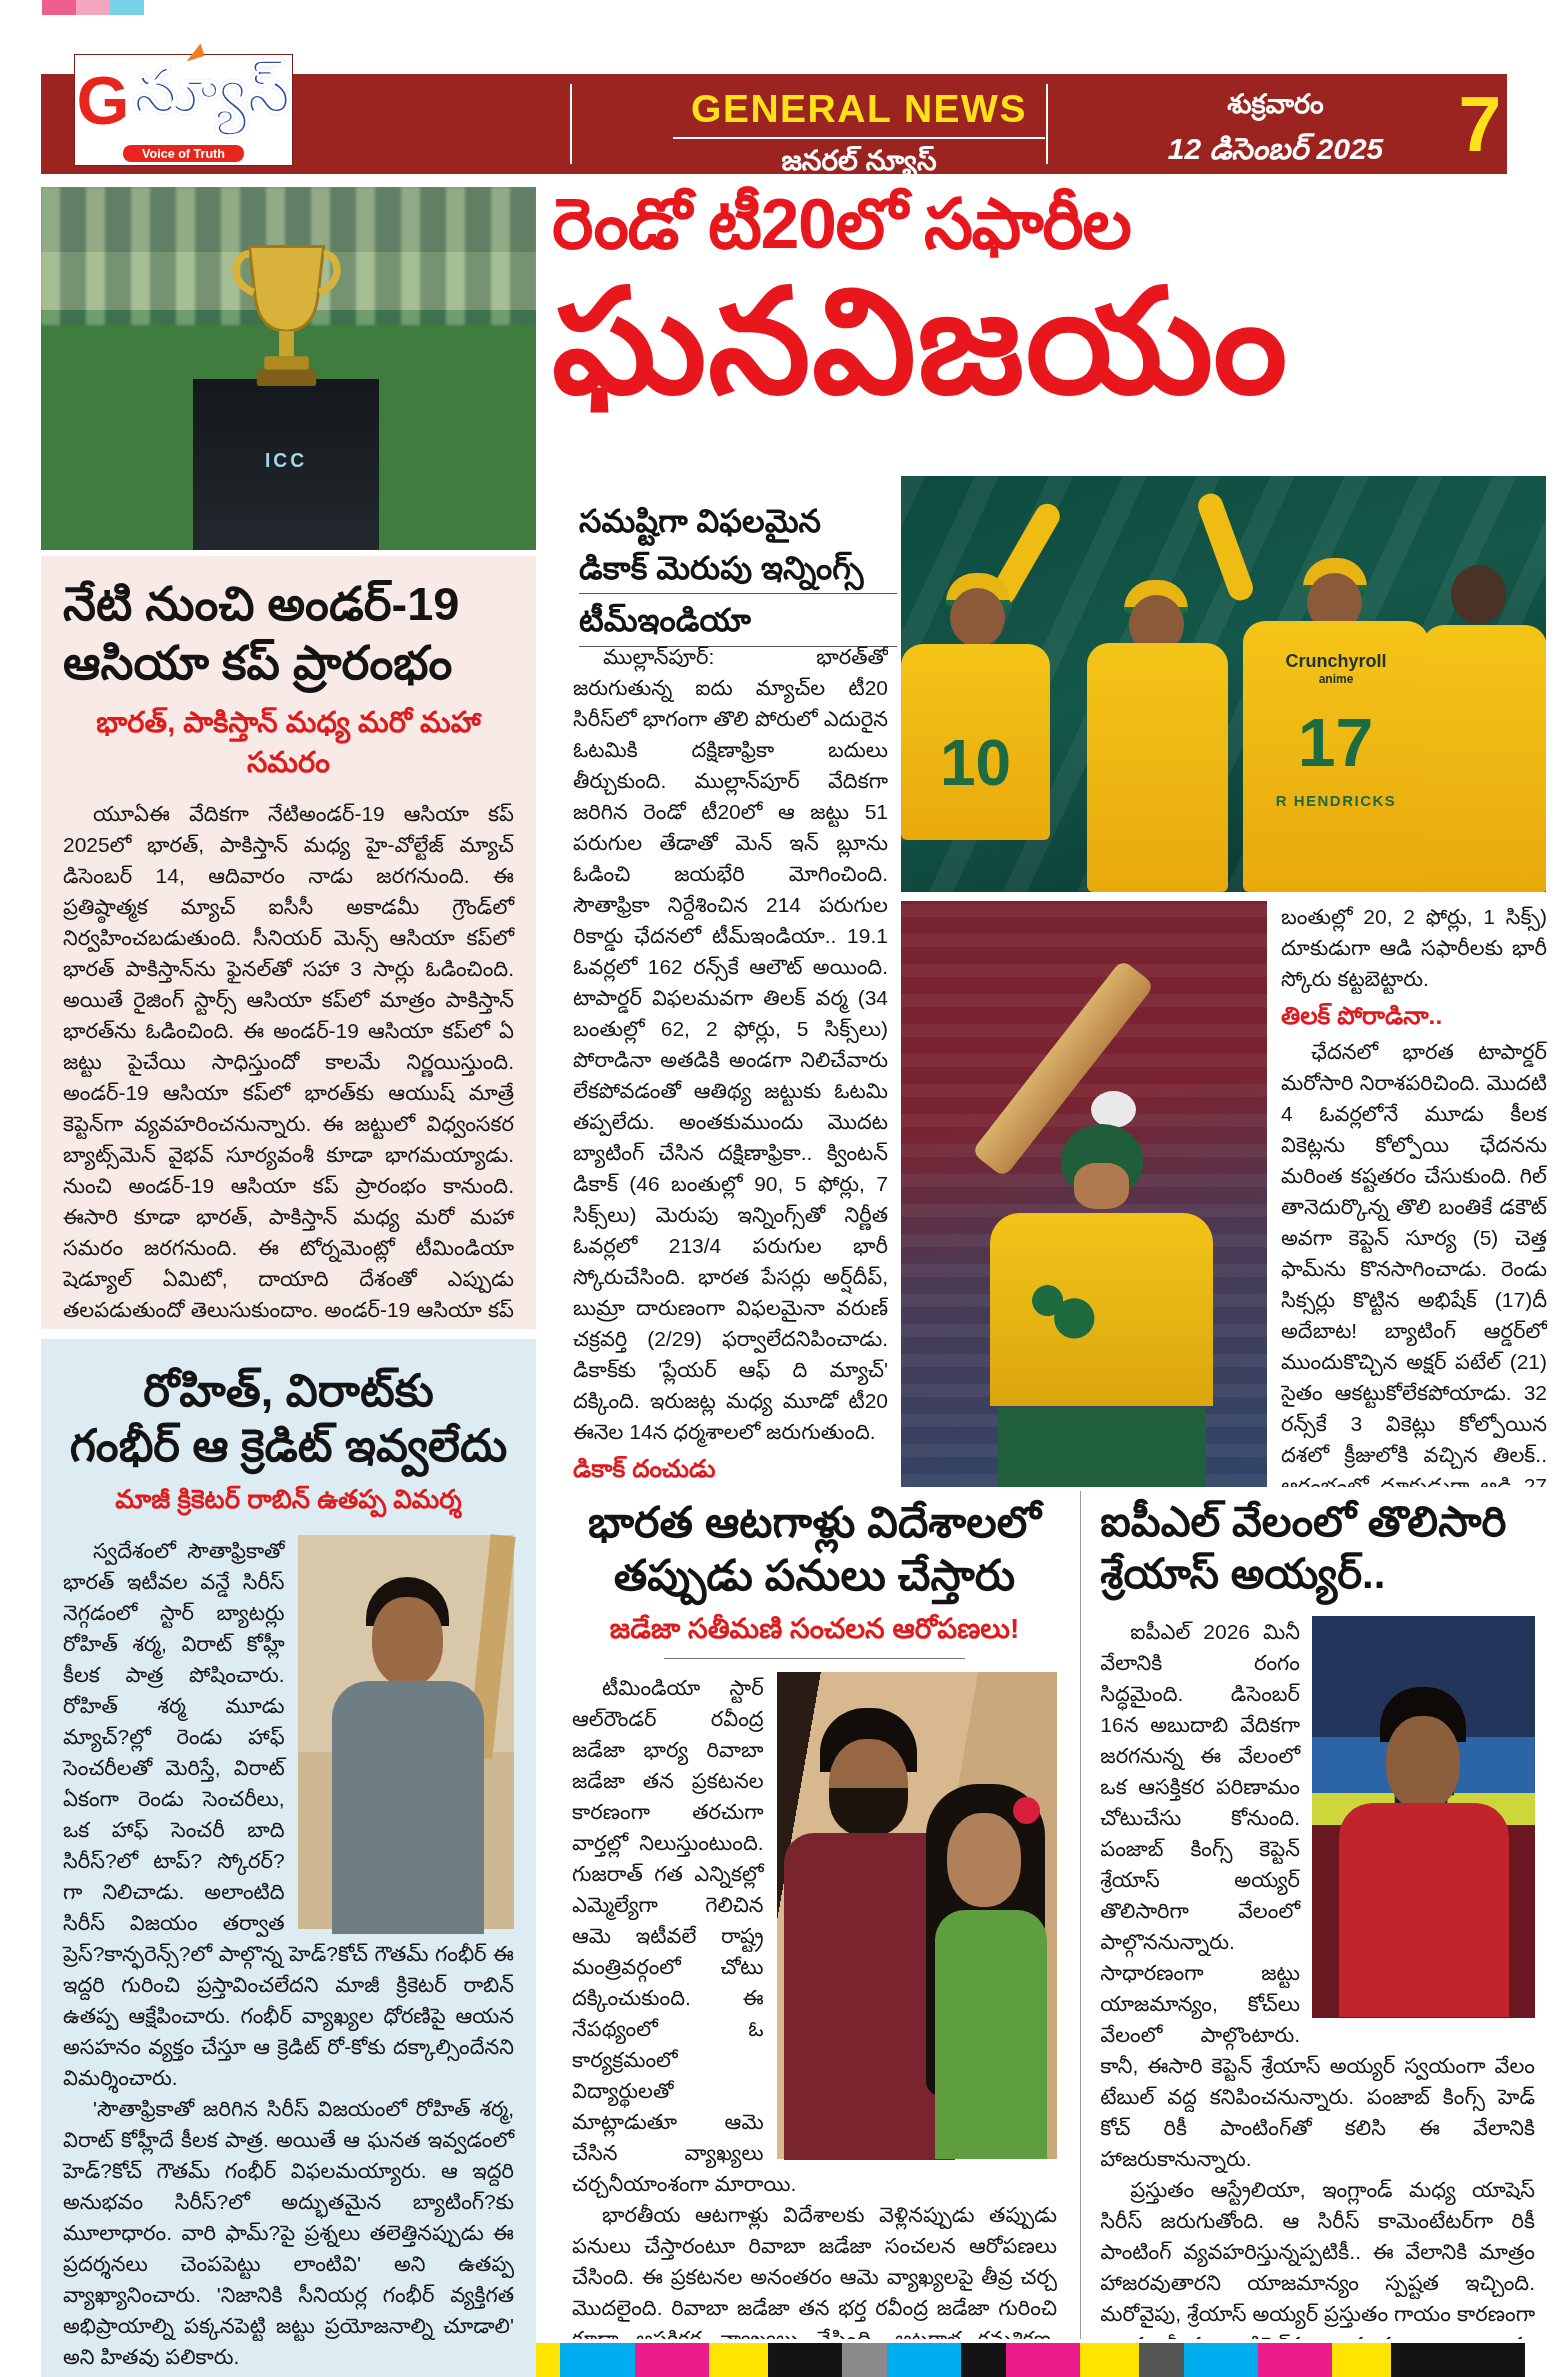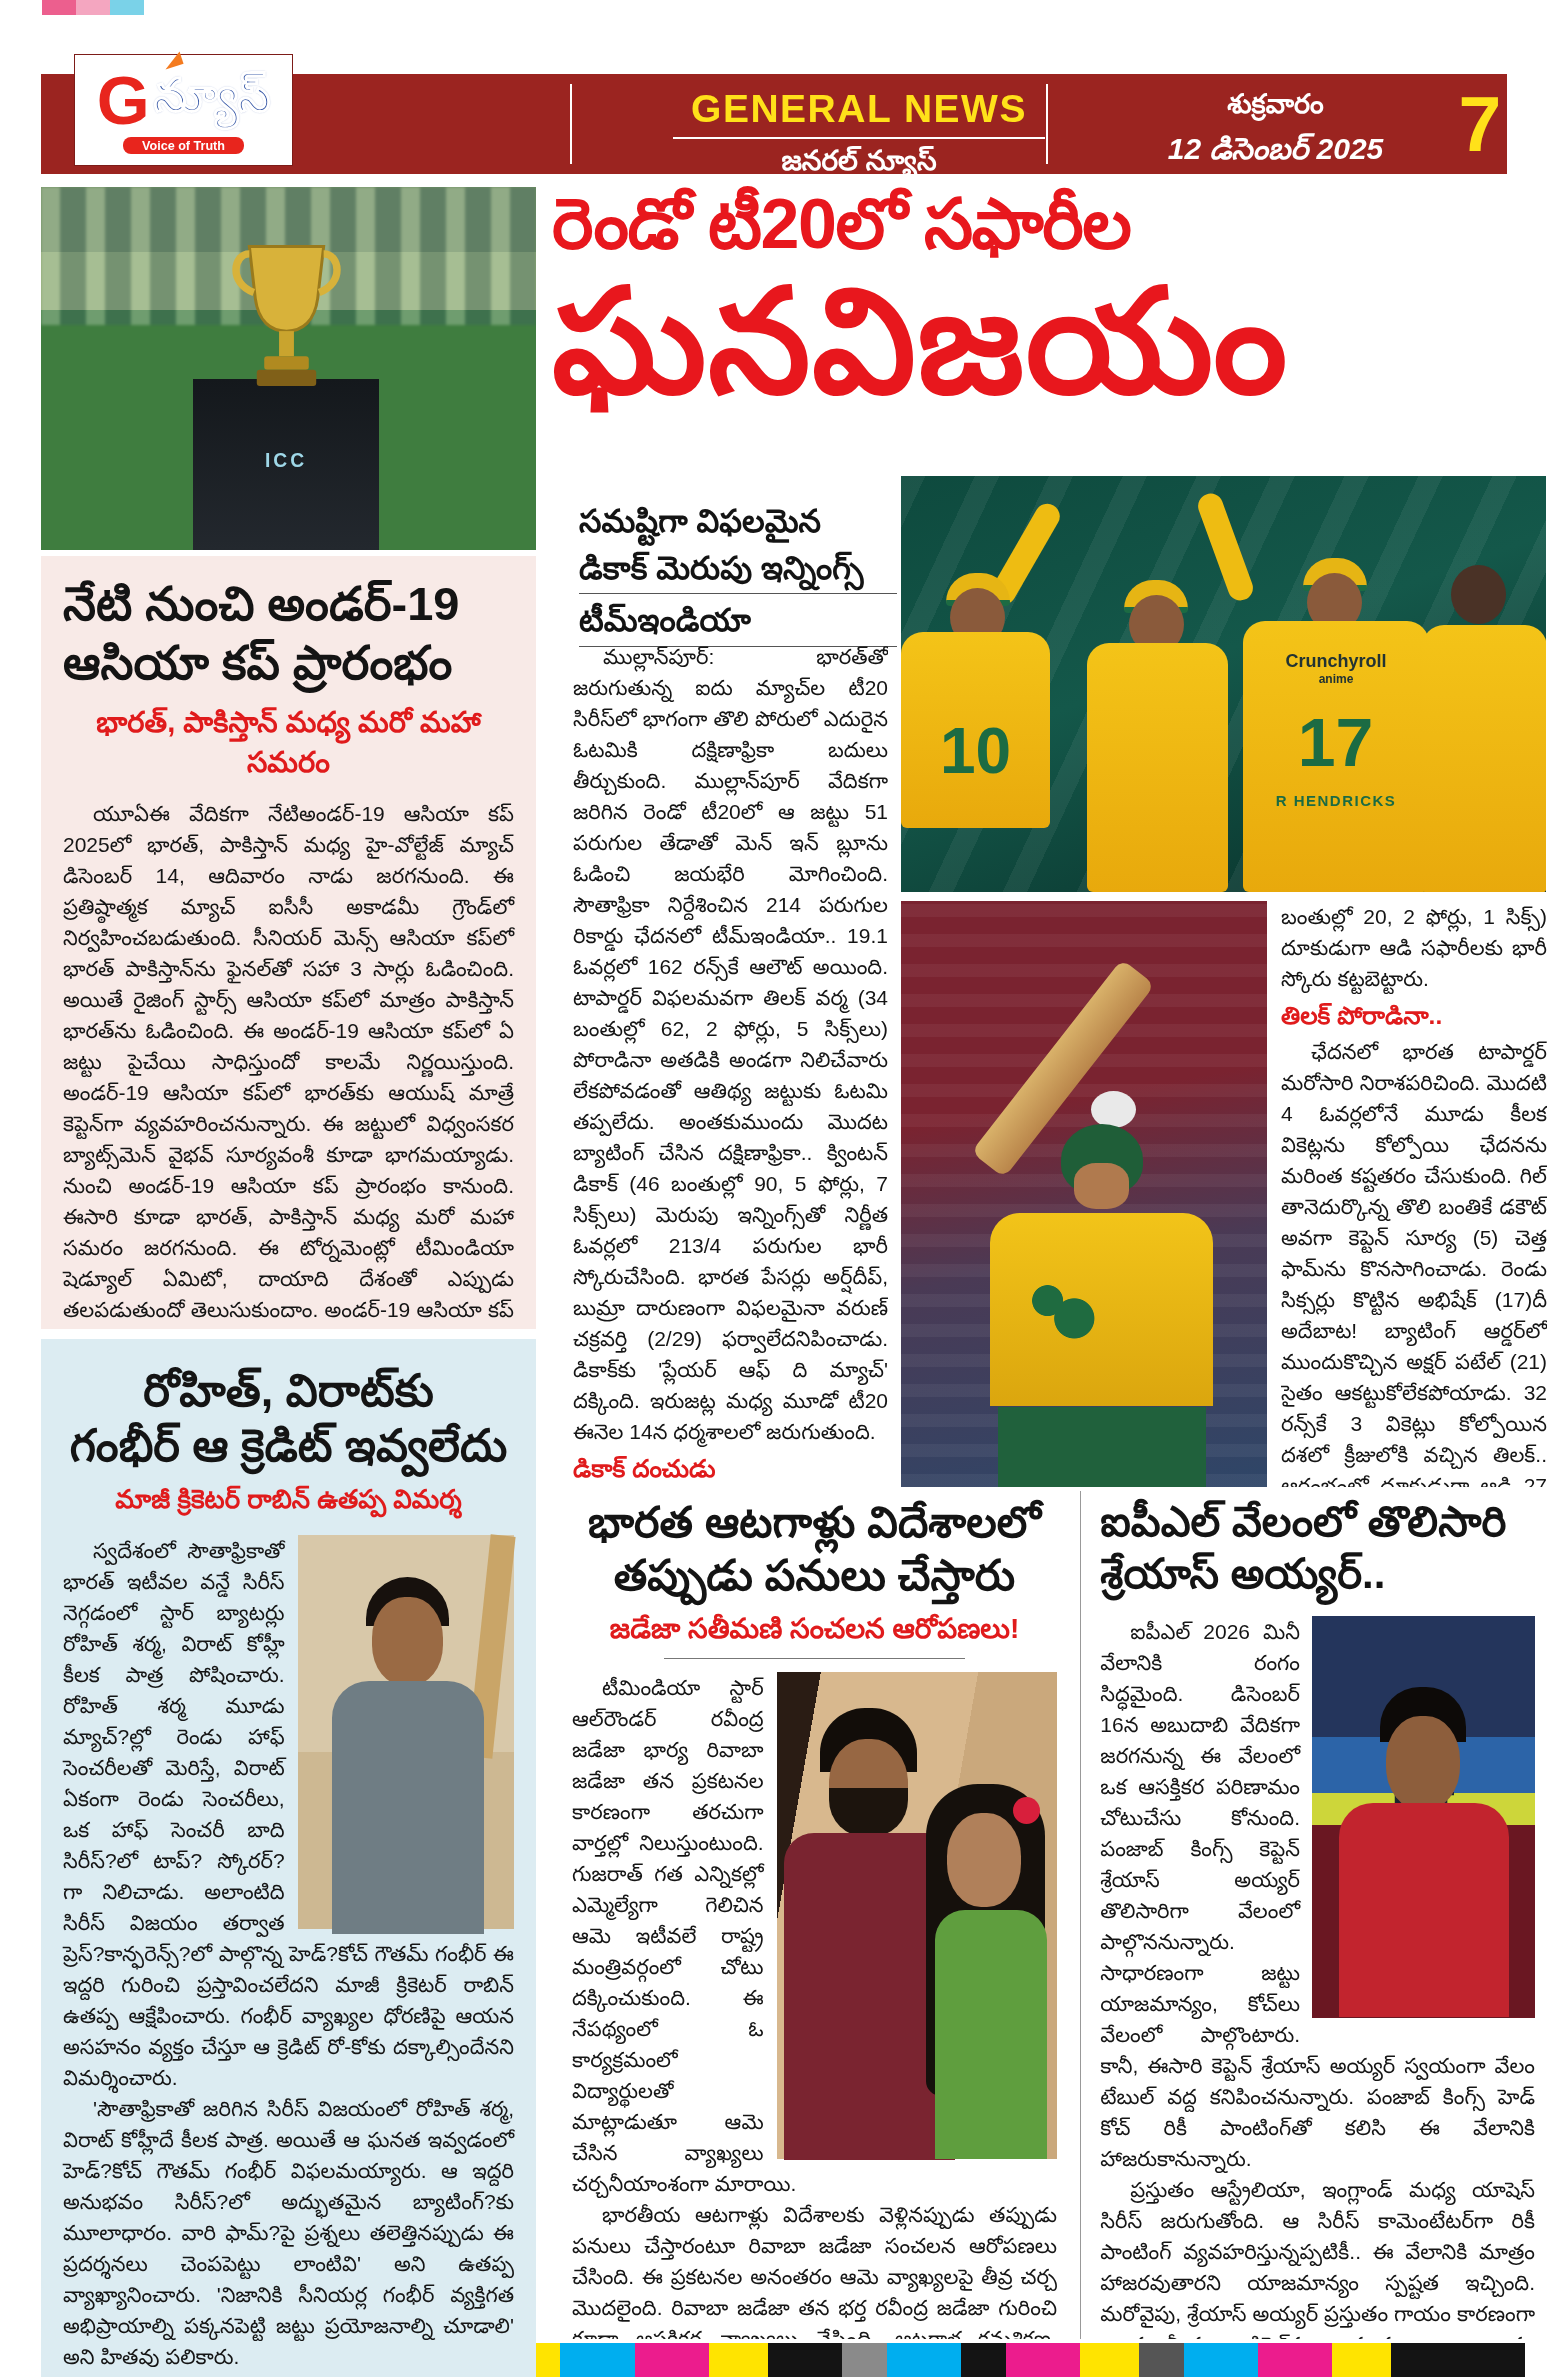--- a/index.html
+++ b/index.html
@@ -11,21 +11,21 @@
   .reg-top .m1{ width:34px; background:#ec5f8e; } .reg-top .m2{ width:34px; background:#f4a6c0; } .reg-top .m3{ width:34px; background:#7ad2e8; }
   .reg-bottom { position:absolute; left:41px; top:2343px; width:1484px; height:34px;
     background:linear-gradient(90deg,#141414 0 5%,#bdbdbd 5% 9%,#555 9% 12%,#141414 12% 16%,#00aeef 16% 21%,#141414 21% 25%,#ec1c8d 25% 30%,#ffe400 30% 35%,#00aeef 35% 40%,#ec1c8d 40% 45%,#ffe400 45% 49%,#141414 49% 54%,#8a8a8a 54% 57%,#00aeef 57% 62%,#141414 62% 65%,#ec1c8d 65% 70%,#ffe400 70% 74%,#555 74% 77%,#00aeef 77% 82%,#ec1c8d 82% 87%,#ffe400 87% 91%,#141414 91% 100%); }
 
   
   .band { position:absolute; left:41px; top:74px; width:1466px; height:100px; background:#9b2420; }
   .band .vline { position:absolute; top:10.4px; bottom:10.4px; width:2.2px; background:#ffffff; }
   .logo-box { position:absolute; left:74px; top:54px; width:219px; height:112px; background:#ffffff; border:1.5px solid #7d1c18; display:flex; flex-direction:column; align-items:center; justify-content:center; z-index:3; }
   .logo-row { display:flex; align-items:center; gap:7.4px; position:relative; }
   .logo-g { color:#e8251d; font-size:68px; font-weight:800; line-height:1; letter-spacing:-3px; }
-  .logo-name { color:#2b4ea2; font-size:46px; font-weight:800; -webkit-text-stroke:1.5px #ffffff; text-shadow:0 0 1.5px #2b4ea2; }
+  .logo-name { color:#2b4ea2; font-size:62px; font-weight:800; -webkit-text-stroke:1.5px #ffffff; text-shadow:0 0 1.5px #2b4ea2;font-family:Liberation Mono, monospace; }
   .logo-bird { position:absolute; right:88px; top:-12px; width:0; height:0; border-left:19.3px solid transparent; border-bottom:13.4px solid #f47b20; transform:rotate(-18deg); }
   .logo-tag { margin-top:3px; background:#e8251d; color:#ffffff; font-size:12.6px; font-weight:700; padding:1.5px 19.3px;border-radius:8px; }
   .band-center { position:absolute; left:610px; top:13.4px; width:416px; text-align:center; }
   .gen-news { color:#ffe11a; font-size:39px; font-weight:700; letter-spacing:1.5px; border-bottom:2.2px solid #ffffff; display:inline-block; padding:0 18px 6px; }
   .gen-news-te { color:#ffffff; font-size:28px; font-weight:700; margin-top:6px; }
   .band-date { position:absolute; left:1093px; top:15px; width:283px; text-align:center; color:#ffffff; font-weight:700; }
   .band-date .d1 { font-size:27px; } .band-date .d2 { font-size:30px; margin-top:6px;font-style:italic; }
   .band-page { position:absolute; left:1387px; top:6px; width:104px; text-align:center; color:#ffe11a; font-size:77px; font-weight:800; }
 
   
@@ -147,21 +147,21 @@
     <div class="dl">సమష్టిగా విఫలమైన</div>
     <div class="dl rule">డికాక్ మెరుపు ఇన్నింగ్స్</div>
     <div class="dl rule">టీమ్ఇండియా</div>
   </div>
 
   <div class="photo ph-team">
     <div class="arm" style="left:112px; top:22px; transform:rotate(30deg);"></div>
     <div class="arm" style="left:312px; top:15px; transform:rotate(-20deg);"></div>
     <div class="cap" style="left:45px; top:97px;"></div>
     <div class="head" style="left:49px; top:112px;"></div>
-    <div class="player" style="left:0px; top:156px; width:149px; height:196px;">
+    <div class="player" style="left:0px; top:168px; width:149px; height:196px;">
       <div class="jersey-num" style="left:30px; top:82px; width:89px; font-size:64px;">10</div>
     </div>
     <div class="cap" style="left:223px; top:104px;"></div>
     <div class="head" style="left:228px; top:119px;"></div>
     <div class="player" style="left:186px; top:167px; width:141px; height:249px;"></div>
     <div class="cap" style="left:402px; top:82px;"></div>
     <div class="head" style="left:406px; top:97px;"></div>
     <div class="player" style="left:342px; top:145px; width:186px; height:271px;">
       <div class="brand" style="left:26px; top:30px; width:134px; font-size:18px;">Crunchyroll</div>
       <div class="brand" style="left:26px; top:51px; width:134px; font-size:12px;">anime</div>

